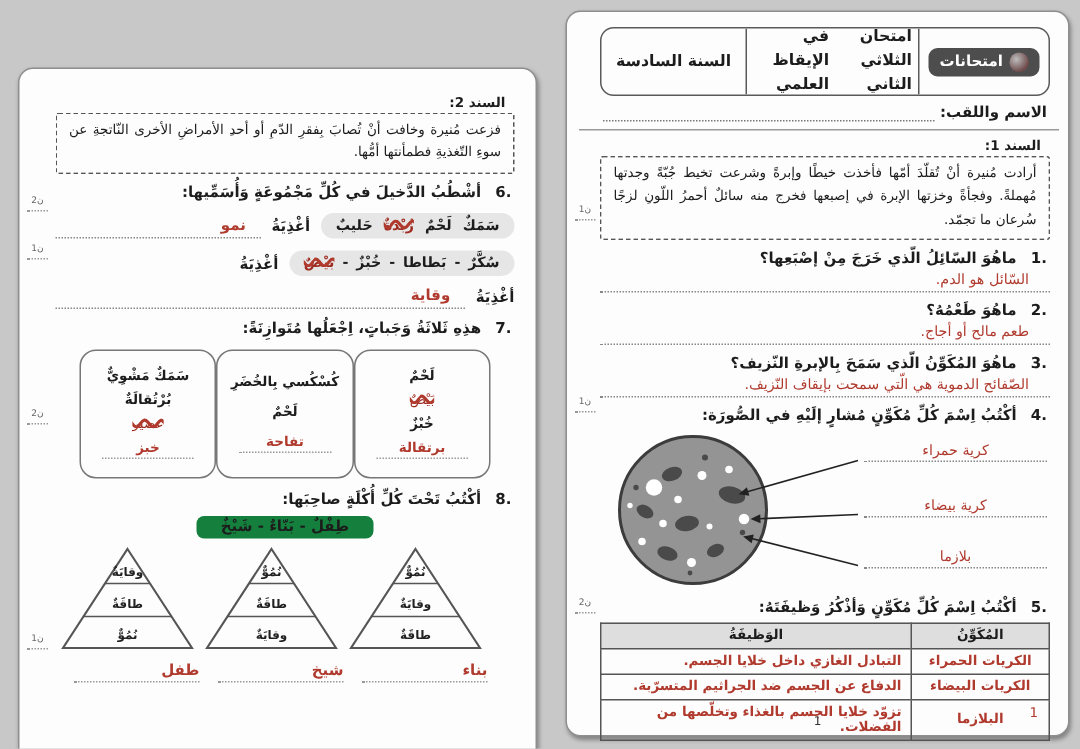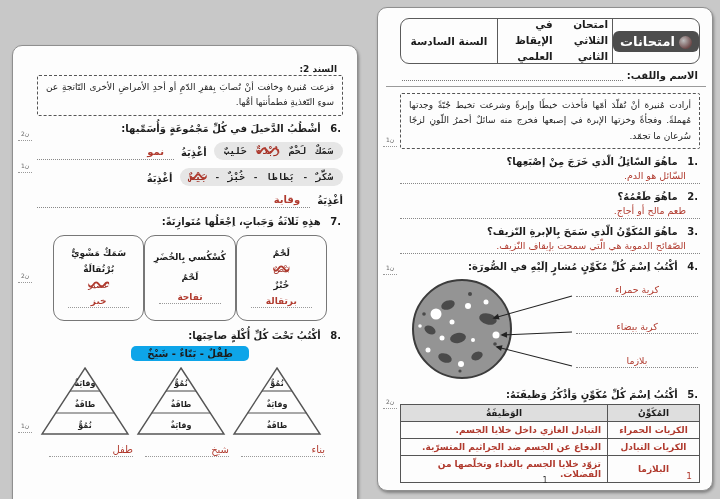--- a/index.html
+++ b/index.html
@@ -22,21 +22,21 @@
   
   .header-box { display:flex; direction:rtl; border:1.5px solid #5a5a5a; border-radius:9px;
                 align-items:center; height:46px; overflow:hidden; }
   .hcell { display:flex; flex-direction:row; justify-content:center; align-items:center;
            height:100%; padding:2px 4px; }
   .logo-cell { width:86px; }
   .title-cell { flex:1; border-right:1.5px solid #5a5a5a; border-left:1.5px solid #5a5a5a;
                 font-weight:bold; font-size:10.5px; line-height:1.5; }
   .grade-cell { width:96px; font-weight:bold; font-size:10.5px; }
   .logo-badge { background:#4d4d4d; color:#fff; border-radius:6px; padding:3px 7px;
-                font-size:13px; font-weight:bold; display:flex; align-items:flex-end; gap:4px; }
+                font-size:10px; font-weight:bold; display:flex; align-items:center; gap:4px; }
   .mascot { width:13px; height:13px; border-radius:50%;
             background:radial-gradient(circle at 35% 35%, #bdbdbd, #6e4a4a 70%); display:inline-block; }
 
   .name-row { display:flex; align-items:flex-end; gap:4px; margin:6px 2px 0 2px; }
   .name-row .lbl { font-weight:bold; font-size:10px; white-space:nowrap; }
   .dotted-fill { flex:1; border-bottom:1.5px dotted #777; height:11px; }
   .divider { border-bottom:1px solid #9a9a9a; margin:5px -6px 6px -14px; }
 
   .sanad-label { font-size:9px; font-weight:bold; margin:2px 6px 1px 0; }
   .sanad-box { border:1.3px dashed #555; border-radius:2px; padding:4px 8px;
@@ -60,48 +60,48 @@
   table.comp td.role { color:#b03a2e; font-weight:600; }
 
   .page-num { position:absolute; bottom:5px; left:0; right:0; text-align:center;
               font-size:8px; color:#333; }
   .corner-mark { position:absolute; bottom:9px; right:20px; font-size:9px; color:#444; }
   .corner-mark.red { color:#b03a2e; }
 
   
   .group-row { display:flex; align-items:flex-end; gap:7px; margin:8px 0; }
   .pill { background:#e6e6e6; border-radius:9px; padding:3px 9px; font-size:9.5px;
-          font-weight:600; white-space:nowrap;font-family:Liberation Mono, monospace; }
+          font-weight:600; white-space:nowrap; }
   .pill .w { margin:0 1px; }
   .crossed { color:#9e2b20; text-decoration:line-through; text-decoration-style:wavy;
              text-decoration-color:#b03a2e; text-decoration-thickness:2px; }
   .g-label { font-weight:600; font-size:10px; padding-bottom:2px; }
   .g-answer { flex:1; border-bottom:1.2px dotted #888; color:#b03a2e; font-size:10px;
               font-weight:600; padding:0 10px 1px 0; height:14px; }
 
   
   .meals { display:flex; direction:rtl; justify-content:space-between; padding:2px 16px; margin-top:6px; }
   .meal { width:92px; min-height:86px; border:1.5px solid #777; border-radius:11px;
           padding:6px 8px; display:flex; flex-direction:column; justify-content:space-evenly;
           text-align:center; }
   .m-line { font-size:9px; font-weight:600; }
   .m-crossed { font-size:9px; }
   .m-answer { color:#b03a2e; font-size:9px; font-weight:600;
               border-bottom:1.2px dotted #999; margin:0 6px; padding-bottom:1px; }
 
   
-  .owner-pill { display:table; margin:5px auto 2px auto; background:#0ea5e9; border-radius:5px;
+  .owner-pill { display:table; margin:5px auto 2px auto; background:#15803d; border-radius:5px;
                 padding:2px 16px; font-size:10px; font-weight:bold; }
   .pyramids { display:flex; direction:rtl; justify-content:space-between; padding:0 18px; margin-top:4px; }
   .pyr-col { width:96px; }
   .pyr-col svg { display:block; margin:0 auto; }
   svg.pyr text { font-family:"DejaVu Sans", sans-serif; font-size:8px; font-weight:600;
                  fill:#222; text-anchor:middle; }
   .pyr-answer { display:inline-block; min-width:84px; border-bottom:1.2px dotted #999;
-                color:#b03a2e; font-size:10px; font-weight:400; margin-top:7px; padding-bottom:1px; }
+                color:#b03a2e; font-size:10px; font-weight:700; margin-top:7px; padding-bottom:1px; }
 </style>
 </head>
 <body>
 
 <div class="canvas">
 
   <div class="page page-left">
     <span class="mark" style="top:84px">2ن</span>
     <span class="mark" style="top:116px">1ن</span>
     <span class="mark" style="top:226px">2ن</span>
@@ -239,20 +239,21 @@
         </div>
         <div class="hcell grade-cell">السنة السادسة</div>
       </div>
 
       <div class="name-row">
         <span class="lbl">الاسم واللقب:</span>
         <span class="dotted-fill"></span>
       </div>
       <div class="divider"></div>
 
+      <div class="sanad-label">السند 1:</div>
       <div class="sanad-box">أرادت مُنيرة أنْ تُقلّدَ أمّها فأخذت خيطًا وإبرةً وشرعت تخيط جُبّةً وجدتها مُهملةً. وفجأةً وخزتها الإبرة في إصبعها فخرج منه سائلٌ أحمرُ اللّونِ لزجًا سُرعان ما تجمّد.</div>
 
       <div class="q">
         <span class="qnum" dir="ltr">1.</span>
         <span>ماهُوَ السّائِلُ الّذي خَرَجَ مِنْ إصْبَعِها؟</span>
       </div>
       <div class="ans-line">السّائل هو الدم.</div>
 
       <div class="q">
         <span class="qnum" dir="ltr">2.</span>
@@ -325,21 +326,21 @@
             <th>المُكَوِّنُ</th>
             <th>الوَظيفَةُ</th>
           </tr>
         </thead>
         <tbody>
           <tr>
             <td class="name">الكريات الحمراء</td>
             <td class="role">التبادل الغازي داخل خلايا الجسم.</td>
           </tr>
           <tr>
-            <td class="name">الكريات التبادل</td>
+            <td class="name">الكريات البيضاء</td>
             <td class="role">الدفاع عن الجسم ضد الجراثيم المتسرّبة.</td>
           </tr>
           <tr>
             <td class="name">البلازما</td>
             <td class="role">تزوّد خلايا الجسم بالغذاء وتخلّصها من الفضلات.</td>
           </tr>
         </tbody>
       </table>
     </div>
 

